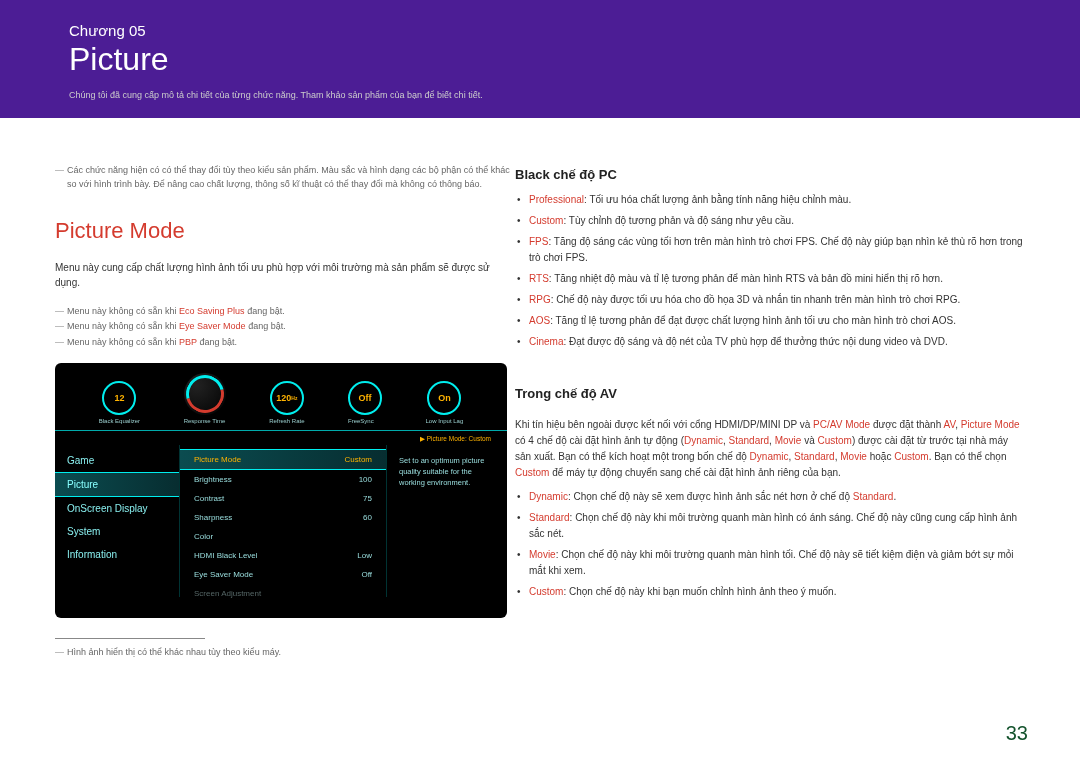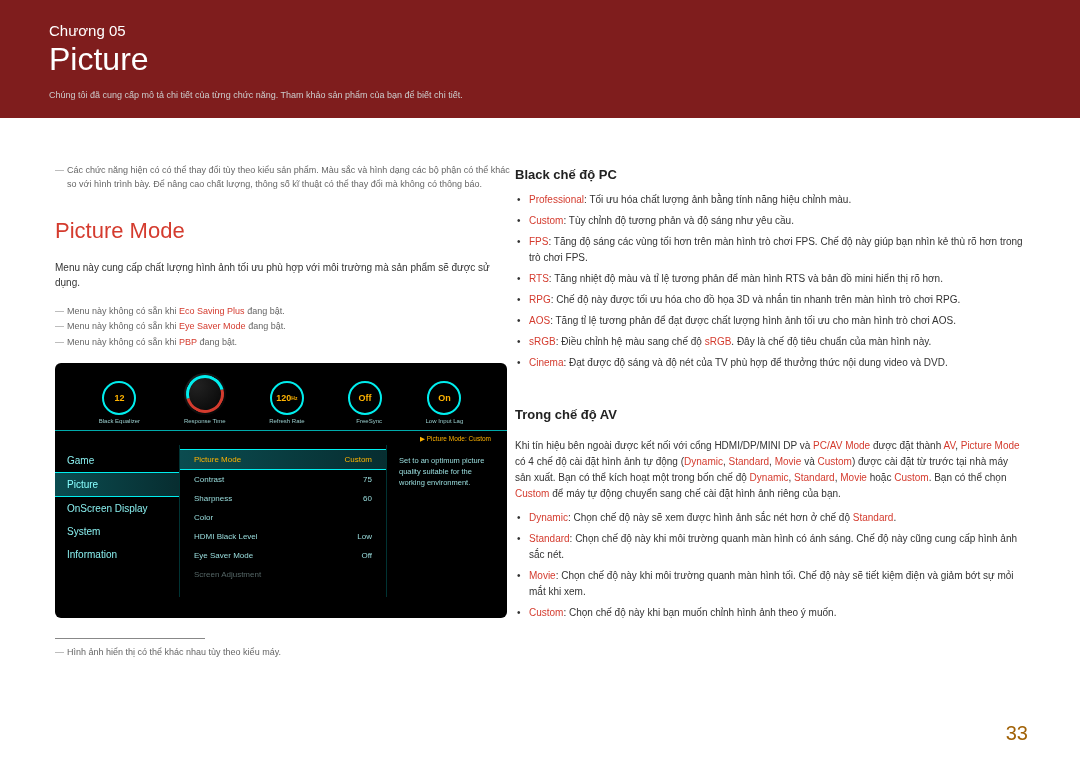--- a/index.html
+++ b/index.html
@@ -7,23 +7,23 @@
     width: 1080px;
     height: 763px;
     background: #fff;
     font-family: Arial, Helvetica, sans-serif;
     font-size: 10px;
     color: #333;
     position: relative;
     overflow: hidden;
   }
   .header {
-    background: #7f1d1d;
+    background: #4c1d95;
     color: #fff;
-    padding: 22px 49px 18px;
+    padding: 22px 69px 18px;
   }
   .chapter { font-size: 15px; font-weight: 300; margin-bottom: 2px; }
   .title { font-size: 32px; font-weight: 400; }
   .subtitle { font-size: 9px; margin-top: 12px; color: #ccc; }
 
   .content {
     padding: 45px 55px 0;
     display: flex;
   }
   .col-left { flex: 0 0 460px; }
@@ -48,21 +48,21 @@
     overflow: hidden;
     margin-top: 14px;
   }
   .osd-gauges {
     display: flex;
     justify-content: space-around;
     align-items: flex-end;
     padding: 10px 22px 6px;
     border-bottom: 1px solid #0aa;
   }
-  .gauge { text-align: right; }
+  .gauge { text-align: left; }
   .gauge-circle {
     width: 34px; height: 34px;
     border-radius: 50%;
     border: 2px solid #0ee;
     display: flex; align-items: center; justify-content: center;
     margin: 0 auto 3px;
     color: #ffb300;
     font-size: 9px;
     font-weight: bold;
     position: relative;
@@ -85,21 +85,21 @@
 
   .footnote-rule { border: none; border-top: 1px solid #888; width: 150px; margin: 20px 0 6px; }
 
   
   .subhead { font-size: 13px; font-weight: bold; color: #222; margin: 4px 0 10px; }
   .bullets { list-style: none; padding: 0; }
   .bullets > li { font-size: 10px; line-height: 1.6; padding-left: 14px; position: relative; margin-bottom: 5px; color: #333; }
   .bullets > li::before { content: "•"; position: absolute; left: 2px; top: 0; color: #333; }
   .para { font-size: 10px; line-height: 1.6; margin-bottom: 8px; color: #333; margin-top: 16px; }
 
-  .page-num { position: absolute; bottom: 18px; right: 52px; font-size: 20px; color: #a16207; font-weight: 300; }
+  .page-num { position: absolute; bottom: 18px; right: 52px; font-size: 20px; color: #14532d; font-weight: 300; }
 </style>
 </head>
 <body>
 
 <div class="header">
   <div class="chapter">Chương 05</div>
   <div class="title">Picture</div>
   <div class="subtitle">Chúng tôi đã cung cấp mô tả chi tiết của từng chức năng. Tham khảo sản phẩm của bạn để biết chi tiết.</div>
 </div>
 
@@ -162,20 +162,24 @@
           <div class="osd-nav-item">OnScreen Display</div>
           <div class="osd-nav-item">System</div>
           <div class="osd-nav-item">Information</div>
         </div>
         <div class="osd-main">
           <div class="osd-row active">
               <span>Picture Mode</span>
               <span>Custom</span>
             </div>
           <div class="osd-row">
+              <span>Brightness</span>
+              <span>100</span>
+            </div>
+          <div class="osd-row">
               <span>Contrast</span>
               <span>75</span>
             </div>
           <div class="osd-row">
               <span>Sharpness</span>
               <span>60</span>
             </div>
           <div class="osd-row">
               <span>Color</span>
               <span></span>
@@ -203,21 +207,20 @@
 
   <div class="col-right">
     <div class="subhead">Black chế độ PC</div>
     <ul class="bullets">
       <li><span class="red">Professional</span><span>: Tối ưu hóa chất lượng ảnh bằng tính năng hiệu chỉnh màu.</span></li>
       <li><span class="red">Custom</span><span>: Tùy chỉnh độ tương phản và độ sáng như yêu cầu.</span></li>
       <li><span class="red">FPS</span><span>: Tăng độ sáng các vùng tối hơn trên màn hình trò chơi FPS. Chế độ này giúp bạn nhìn kẻ thù rõ hơn trong trò chơi FPS.</span></li>
       <li><span class="red">RTS</span><span>: Tăng nhiệt độ màu và tỉ lệ tương phản để màn hình RTS và bản đồ mini hiển thị rõ hơn.</span></li>
       <li><span class="red">RPG</span><span>: Chế độ này được tối ưu hóa cho đồ họa 3D và nhắn tin nhanh trên màn hình trò chơi RPG.</span></li>
       <li><span class="red">AOS</span><span>: Tăng tỉ lệ tương phản để đạt được chất lượng hình ảnh tối ưu cho màn hình trò chơi AOS.</span></li>
-      <li><span class="red">sRGB</span><span>: Điều chỉnh hệ màu sang chế độ </span><span class="red">sRGB</span><span>. Đây là chế độ tiêu chuẩn của màn hình này.</span></li>
       <li><span class="red">Cinema</span><span>: Đạt được độ sáng và độ nét của TV phù hợp để thưởng thức nội dung video và DVD.</span></li>
     </ul>
 
     <div class="subhead" style="margin-top:36px">Trong chế độ AV</div>
     <div class="para">
       <span>Khi tín hiệu bên ngoài được kết nối với cổng HDMI/DP/MINI DP và </span><span class="red">PC/AV Mode</span><span> được đặt thành </span><span class="red">AV</span><span>, </span><span class="red">Picture Mode</span><span> có 4 chế độ cài đặt hình ảnh tự động (</span><span class="red">Dynamic</span><span>, </span><span class="red">Standard</span><span>, </span><span class="red">Movie</span><span> và </span><span class="red">Custom</span><span>) được cài đặt từ trước tại nhà máy sản xuất. Bạn có thể kích hoạt một trong bốn chế độ </span><span class="red">Dynamic</span><span>, </span><span class="red">Standard</span><span>, </span><span class="red">Movie</span><span> hoặc </span><span class="red">Custom</span><span>. Bạn có thể chọn </span><span class="red">Custom</span><span> để máy tự động chuyển sang chế cài đặt hình ảnh riêng của bạn.</span>
     </div>
     <ul class="bullets">
       <li><span class="red">Dynamic</span><span>: Chọn chế độ này sẽ xem được hình ảnh sắc nét hơn ở chế độ </span><span class="red">Standard</span><span>.</span></li>
       <li><span class="red">Standard</span><span>: Chọn chế độ này khi môi trường quanh màn hình có ánh sáng. Chế độ này cũng cung cấp hình ảnh sắc nét.</span></li>

